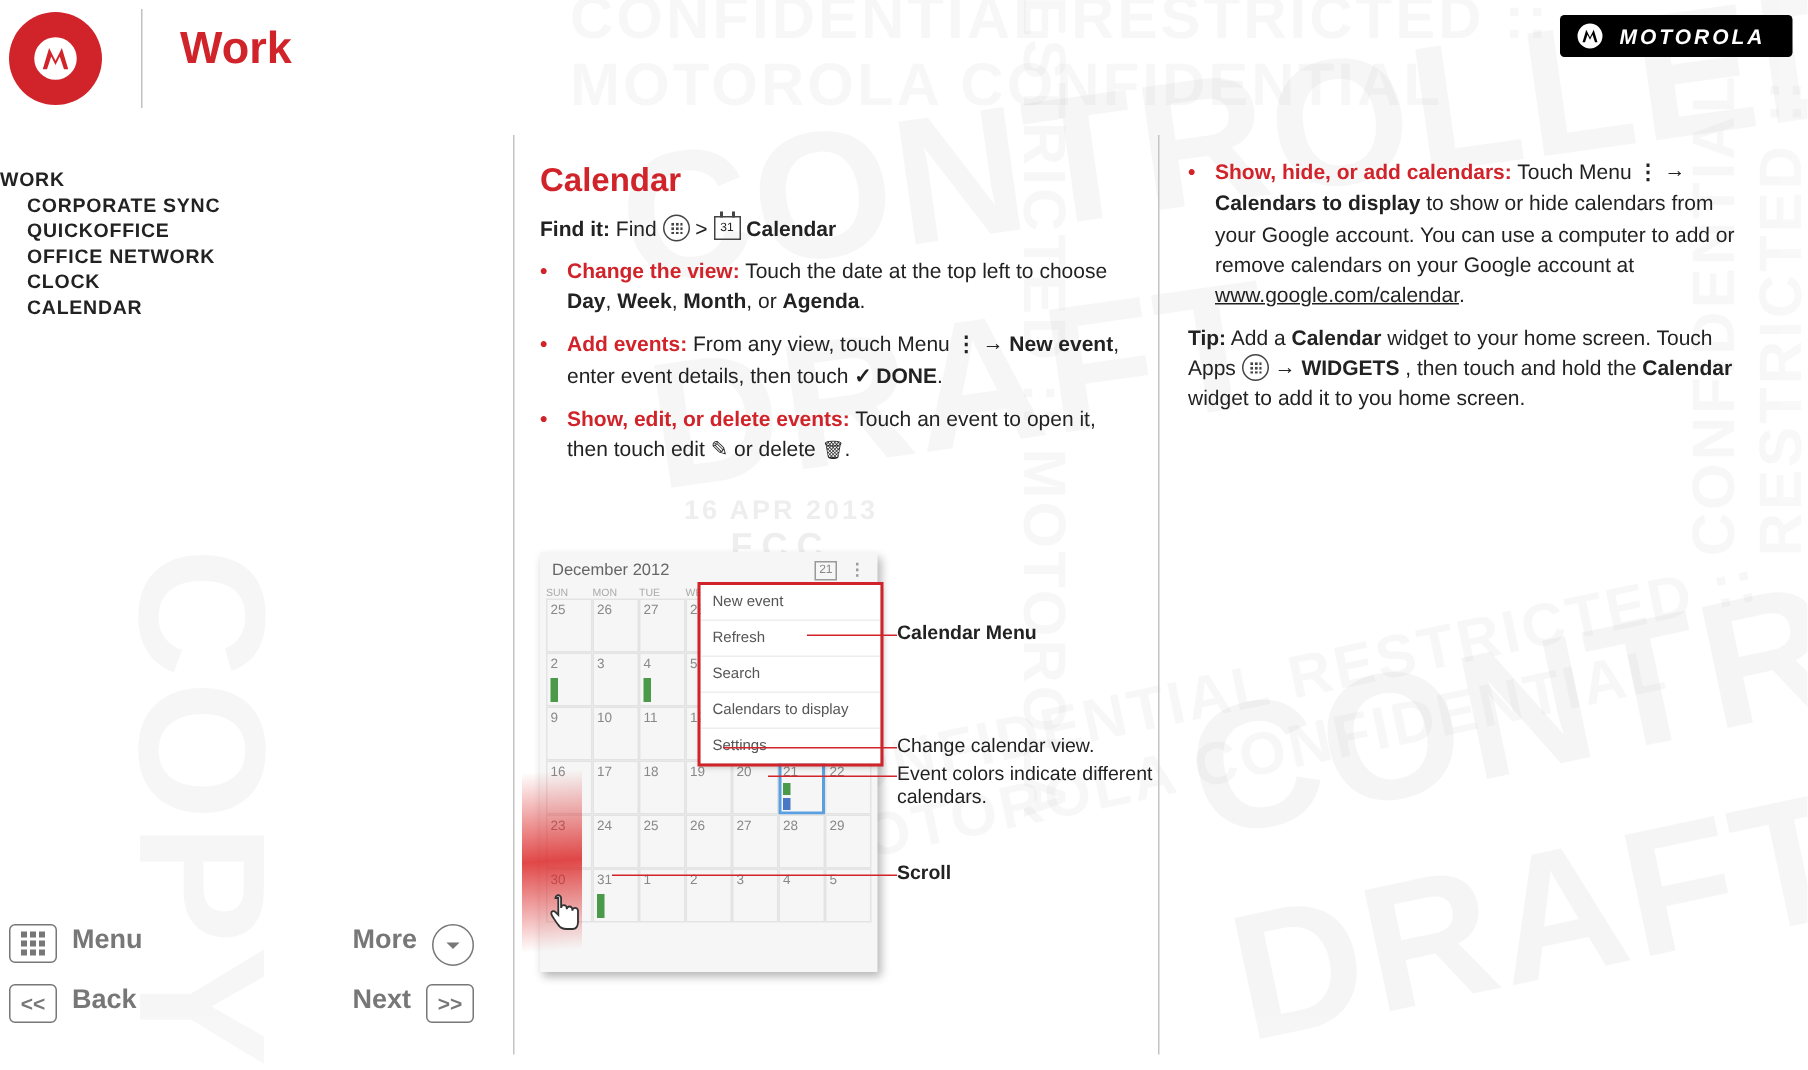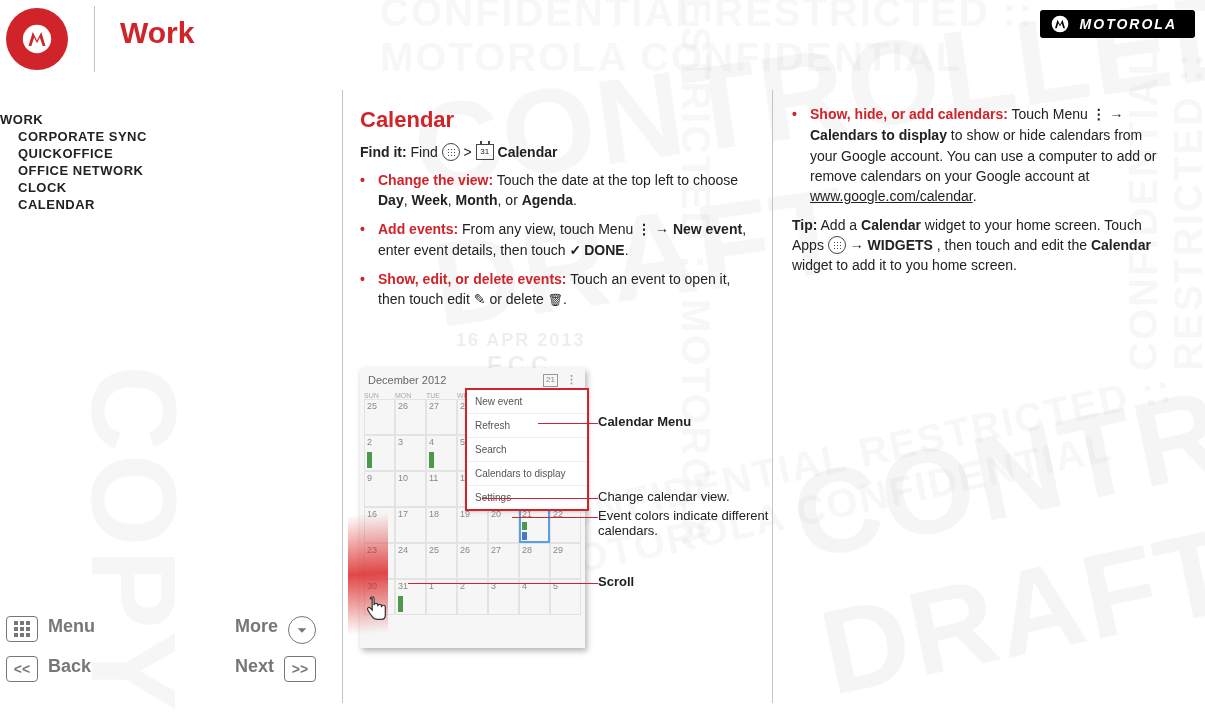--- a/index.html
+++ b/index.html
@@ -264,21 +264,21 @@
     </li>
   </ul>
   <div class="para">
     <b>Tip:</b>
     <span> Add a </span>
     <b>Calendar</b>
     <span> widget to your home screen. Touch Apps </span>
     <span class="apps-ico"></span>
     <span class="arrow">→</span>
     <b>WIDGETS</b>
-    <span>, then touch and edit the </span>
+    <span>, then touch and hold the </span>
     <b>Calendar</b>
     <span> widget to add it to you home screen.</span>
   </div>
 </div>
 
 <div class="calmock">
   <div class="hdr">
     <span>December 2012</span>
     <span class="hicons">
       <span style="border:1px solid #999; padding:0 2px; font-size:8px;">21</span>

